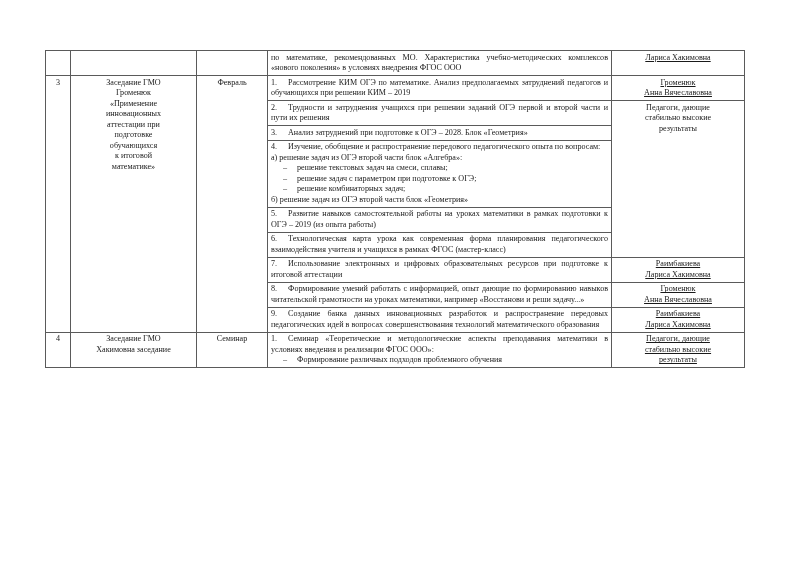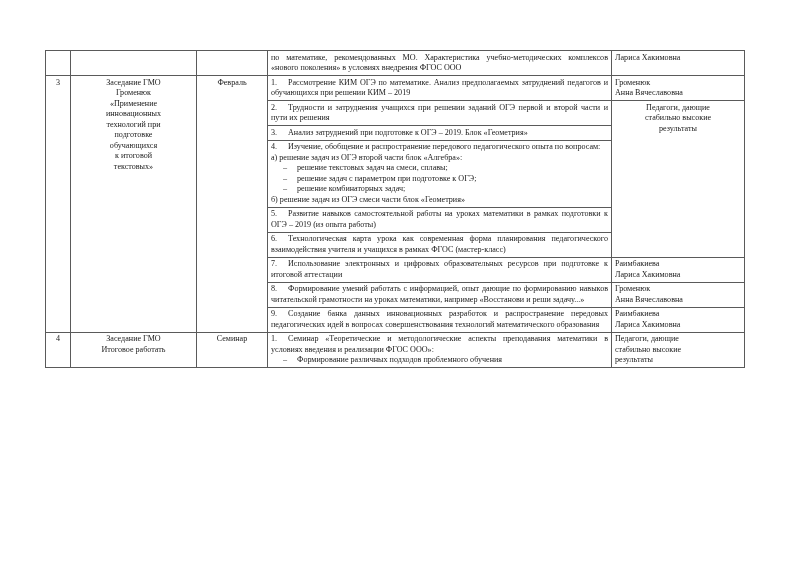--- a/index.html
+++ b/index.html
@@ -58,22 +58,23 @@
   .dashitem {
     margin: 0 0 0 26px;
     text-align: left;
     position: relative;
   }
   .dashitem .dash {
     position: absolute;
     left: -14px;
   }
   .resp-ctr {
-    text-align: left;
+    text-align: center;
     vertical-align: middle;
+    text-decoration: underline;
   }
   .tall-mid {
     vertical-align: middle;
     text-align: center;
   }
 </style>
 </head>
 <body>
 
 <div class="page">
@@ -102,25 +103,25 @@
 
       <tr>
         <td class="ctr" rowspan="9">
           <span>3</span>
         </td>
         <td class="ctr" rowspan="9">
           <div>Заседание ГМО</div>
           <div>Громенюк</div>
           <div>«Применение</div>
           <div>инновационных</div>
-          <div>технологий при</div>
+          <div>аттестации при</div>
           <div>подготовке</div>
           <div>обучающихся</div>
           <div>к итоговой</div>
-          <div>текстовых»</div>
+          <div>математике»</div>
         </td>
         <td class="ctr" rowspan="9">
           <span>Февраль</span>
         </td>
         <td>
           <div class="p"><span class="numlead">1.</span><span>Рассмотрение КИМ ОГЭ по математике. Анализ предполагаемых затруднений педагогов и обучающихся при решении КИМ – 2019</span></div>
         </td>
         <td class="resp-ctr">
           <div>Громенюк</div>
           <div>Анна Вячеславовна</div>
@@ -133,32 +134,32 @@
         </td>
         <td rowspan="5" class="tall-mid">
           <div>Педагоги, дающие</div>
           <div>стабильно высокие</div>
           <div>результаты</div>
         </td>
       </tr>
 
       <tr>
         <td>
-          <div class="p"><span class="numlead">3.</span><span>Анализ затруднений при подготовке к ОГЭ – 2019. Блок «Геометрия»</span></div>
+          <div class="p"><span class="numlead">3.</span><span>Анализ затруднений при подготовке к ОГЭ – 2028. Блок «Геометрия»</span></div>
         </td>
       </tr>
 
       <tr>
         <td>
           <div class="p"><span class="numlead">4.</span><span>Изучение, обобщение и распространение передового педагогического опыта по вопросам:</span></div>
           <div class="p last">а) решение задач из ОГЭ второй части блок «Алгебра»:</div>
           <div class="dashitem"><span class="dash">–</span><span>решение текстовых задач на смеси, сплавы;</span></div>
           <div class="dashitem"><span class="dash">–</span><span>решение задач с параметром при подготовке к ОГЭ;</span></div>
           <div class="dashitem"><span class="dash">–</span><span>решение комбинаторных задач;</span></div>
-          <div class="p last">б) решение задач из ОГЭ смеси части блок «Геометрия»</div>
+          <div class="p last">б) решение задач из ОГЭ второй части блок «Геометрия»</div>
         </td>
       </tr>
 
       <tr>
         <td>
           <div class="p"><span class="numlead">5.</span><span>Развитие навыков самостоятельной работы на уроках математики в рамках подготовки к ОГЭ – 2019 (из опыта работы)</span></div>
         </td>
       </tr>
 
       <tr>
@@ -196,21 +197,21 @@
           <div>Лариса Хакимовна</div>
         </td>
       </tr>
 
       <tr>
         <td class="ctr">
           <span>4</span>
         </td>
         <td class="ctr">
           <div>Заседание ГМО</div>
-          <div>Итоговое работать</div>
+          <div>Хакимовна заседание</div>
         </td>
         <td class="ctr">
           <span>Семинар</span>
         </td>
         <td>
           <div class="p"><span class="numlead">1.</span><span>Семинар «Теоретические и методологические аспекты преподавания математики в условиях введения и реализации ФГОС ООО»:</span></div>
           <div class="dashitem"><span class="dash">–</span><span>Формирование различных подходов проблемного обучения</span></div>
         </td>
         <td class="resp-ctr">
           <div>Педагоги, дающие</div>

